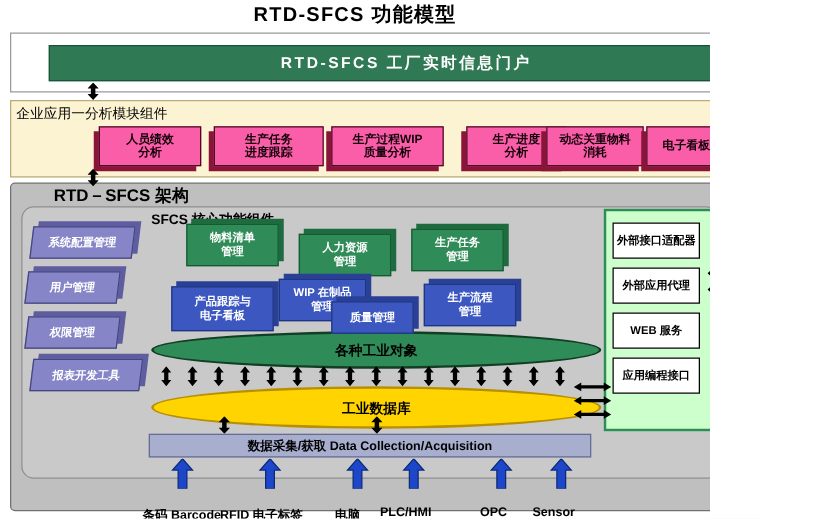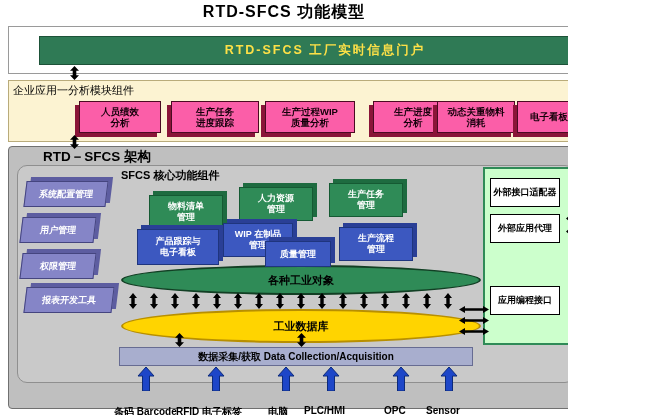--- a/index.html
+++ b/index.html
@@ -7,21 +7,21 @@
         font-family:"Liberation Sans","DejaVu Sans",sans-serif;color:#000;}
   .lbl{white-space:pre-line;}
 
   .title{position:absolute;top:2px;left:0;right:0;text-align:center;
          font-size:16px;font-weight:bold;letter-spacing:1px;}
 
   
   .portal-outer{position:absolute;left:8px;top:26px;width:632px;height:46px;
                 background:#fff;border:1px solid #9a9a9a;}
   .portal-bar{position:absolute;left:30px;top:9px;right:30px;height:27px;background:#2f7a55;
-              border:1px solid #1d5238;color:#fde047;font-weight:bold;font-size:12.5px;
+              border:1px solid #1d5238;color:#ffffff;font-weight:bold;font-size:12.5px;
               display:flex;align-items:center;justify-content:center;letter-spacing:2px;}
 
   
   .analysis{position:absolute;left:8px;top:80px;width:600px;height:60px;
             background:#fcf3d2;border:1px solid #b9ab7a;}
   .analysis-label{position:absolute;left:4px;top:2px;font-size:11px;}
   .pink-box{position:absolute;top:20px;height:30px;background:#fb5ea8;border:1px solid #4a0b22;
             box-shadow:-4px 4px 0 #8a1538;color:#14000a;font-weight:bold;font-size:9.5px;
             line-height:1.2;display:flex;align-items:center;justify-content:center;
             text-align:center;}
@@ -108,21 +108,21 @@
   <div class="arch">
     <div class="arch-inner"></div>
     <div class="arch-label lbl">RTD－SFCS 架构</div>
     <div class="core-label lbl">SFCS 核心功能组件</div>
 
     <div class="box3d admin-box lbl" style="left:16px;top:34px;width:80px;height:24px">系统配置管理</div>
     <div class="box3d admin-box lbl" style="left:12px;top:70px;width:72px;height:24px">用户管理</div>
     <div class="box3d admin-box lbl" style="left:12px;top:106px;width:72px;height:24px">权限管理</div>
     <div class="box3d admin-box lbl" style="left:16px;top:140px;width:86px;height:24px">报表开发工具</div>
 
-    <div class="box3d green-box lbl" style="left:140px;top:48px;width:72px;height:32px">物料清单
+    <div class="box3d green-box lbl" style="left:140px;top:32px;width:72px;height:32px">物料清单
 管理</div>
     <div class="box3d green-box lbl" style="left:230px;top:40px;width:72px;height:32px">人力资源
 管理</div>
     <div class="box3d green-box lbl" style="left:320px;top:36px;width:72px;height:32px">生产任务
 管理</div>
 
     <div class="box3d blue-box lbl" style="left:128px;top:82px;width:80px;height:34px">产品跟踪与
 电子看板</div>
     <div class="box3d blue-box lbl" style="left:214px;top:76px;width:68px;height:32px">WIP 在制品
 管理</div>
@@ -185,20 +185,21 @@
     <div class="src-label lbl" style="left:105px;width:64px">条码 Barcode</div>
     <div class="src-label lbl" style="left:167px;width:80px">RFID 电子标签</div>
     <div class="src-label lbl" style="left:259px;width:36px">电脑</div>
     <div class="src-label lbl" style="left:295px;width:54px">PLC/HMI</div>
     <div class="src-label lbl" style="left:375px;width:34px">OPC</div>
     <div class="src-label lbl" style="left:417px;width:46px">Sensor</div>
 
     <div class="if-panel">
       <div class="if-box lbl" style="top:9px">外部接口适配器</div>
       <div class="if-box lbl" style="top:45px">外部应用代理</div>
+      <div class="if-box lbl" style="top:81px">WEB 服务</div>
       <div class="if-box lbl" style="top:117px">应用编程接口</div>
     </div>
   </div>
 
   <svg class="conn" style="left:566px;top:214px" width="22" height="9" viewBox="0 0 22 9">
     <path d="M0 4.5 L5 0 V2.8 H17 V0 L22 4.5 L17 9 V6.2 H5 V9 Z" fill="#000"></path>
   </svg>
   <svg class="conn" style="left:566px;top:227px" width="22" height="9" viewBox="0 0 22 9">
     <path d="M0 4.5 L5 0 V2.8 H17 V0 L22 4.5 L17 9 V6.2 H5 V9 Z" fill="#000"></path>
   </svg>

